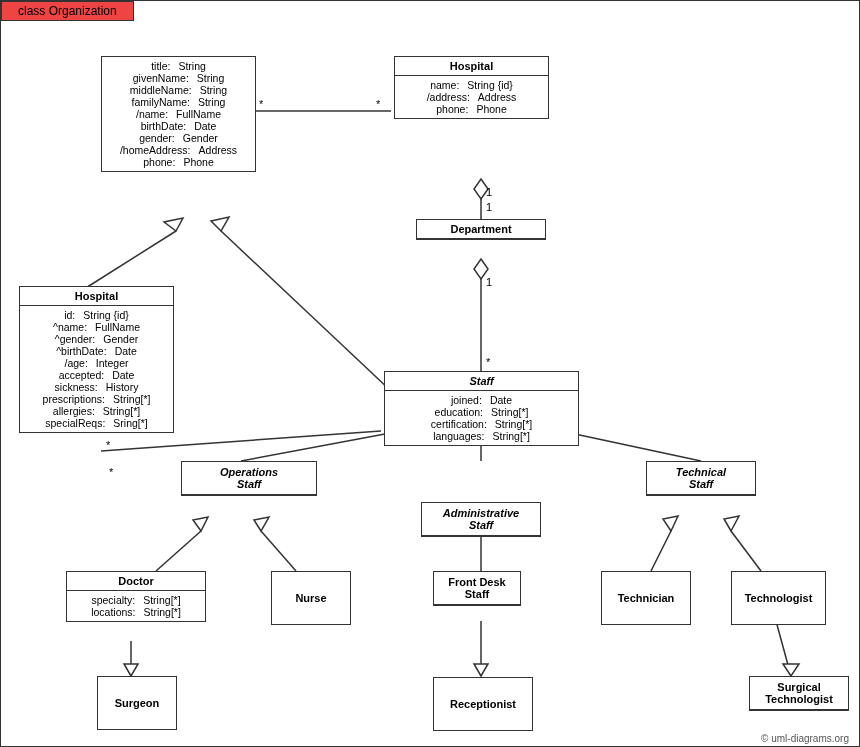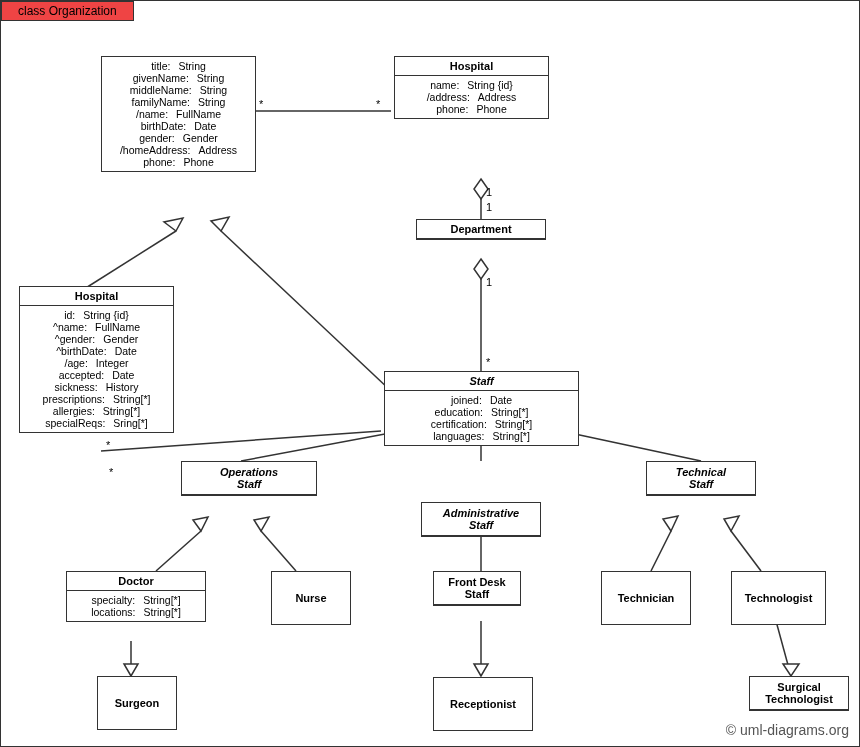--- a/index.html
+++ b/index.html
@@ -57,23 +57,23 @@
     }
     svg.lines {
       position: absolute;
       top: 0; left: 0;
       width: 860px;
       height: 747px;
       pointer-events: none;
     }
     .copyright {
       position: absolute;
-      bottom: 8px;
+      bottom: 2px;
       right: 10px;
-      font-size: 14px;
+      font-size: 10px;
       color: #555;
     }
     
     .uml-simple {
       position: absolute;
       border: 1.5px solid #333;
       background: #fff;
       text-align: center;
       padding: 20px 8px;
       font-weight: bold;

